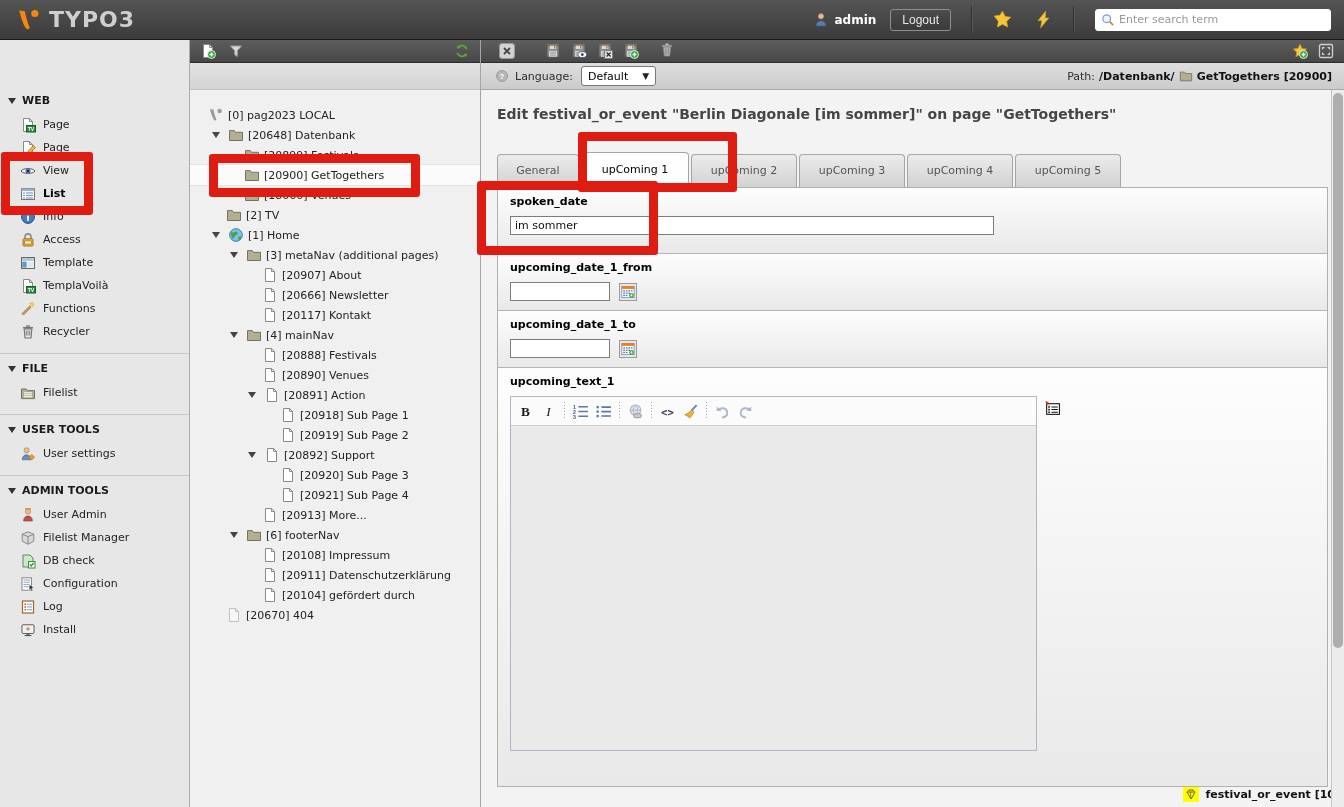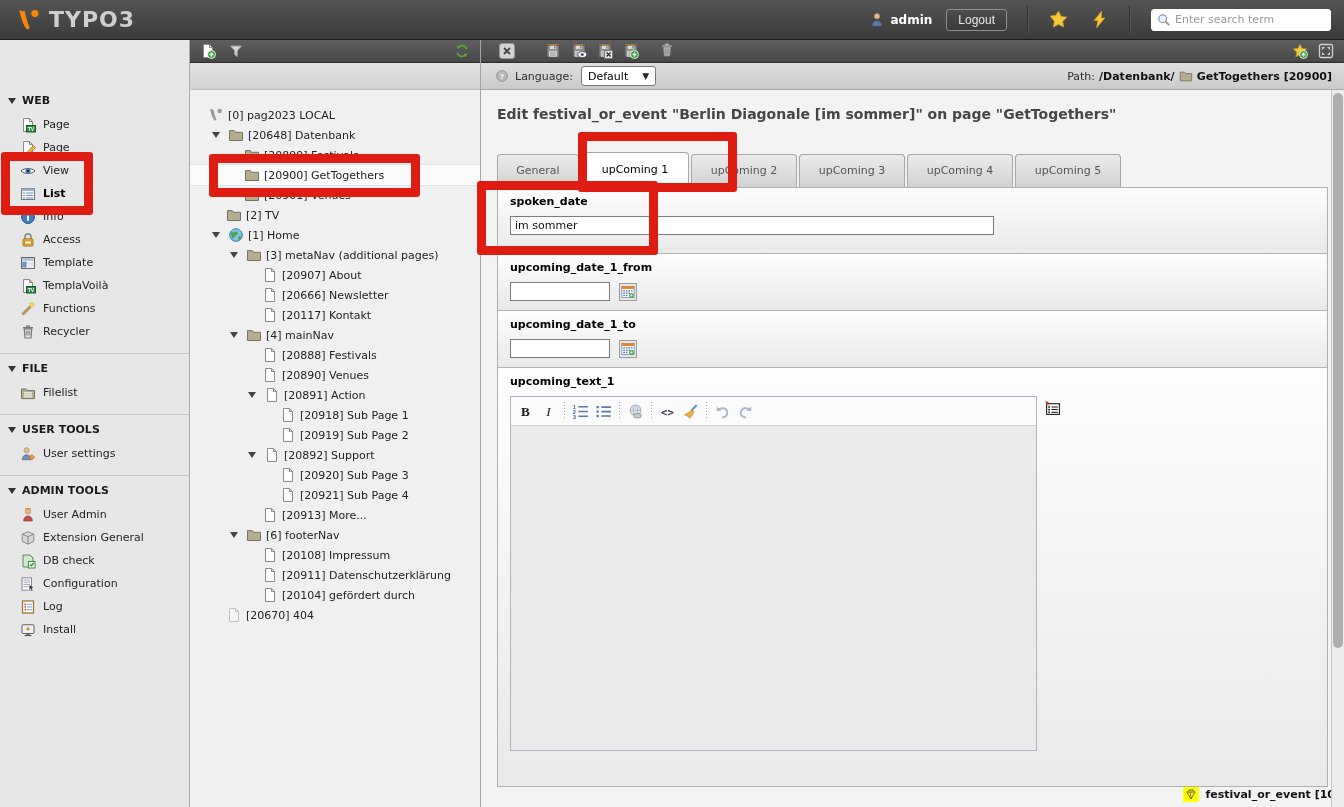--- a/index.html
+++ b/index.html
@@ -28,21 +28,21 @@
   .logout-btn {
     margin-left:14px; padding:3px 11px; font-size:12px; color:#e8e8e8;
     background: linear-gradient(180deg,#4c4c4c,#3a3a3a);
     border:1px solid #8f8f8f; border-radius:3px; cursor:pointer;
   }
   .tb-sep { width:2px; height:27px; margin:0 20px;
     background: linear-gradient(90deg,#1e1e1e,#6a6a6a); }
   .tb-ic { width:19px; height:19px; display:inline-block; cursor:pointer; }
   .tb-ic + .tb-ic { margin-left:22px; }
   .searchbox {
-    display:flex; align-items:center; gap:4px; width:180px; height:22px;
+    display:flex; align-items:center; gap:4px; width:236px; height:22px;
     background:#fff; border-radius:3px; border:1px solid #fff;
     padding:0 5px; margin-right:13px;
   }
   .searchbox input { border:0; outline:0; width:160px; font-size:11px;
     font-family:inherit; color:#333; background:transparent; }
   .searchbox input::placeholder { color:#999; }
 
   
   .modulemenu {
     position:absolute; left:0; top:40px; width:190px; bottom:0;
@@ -323,21 +323,21 @@
               <circle cx="8" cy="4.6" r="2.6" fill="#e8bd8d" stroke="#a8805a" stroke-width=".6"></circle>
               <path d="M3.6 14c0-3.5 2.2-5 4.4-5s4.4 1.5 4.4 5z" fill="#c05050" stroke="#8a3030" stroke-width=".6"></path>
             </svg></span>
           <span class="mm-label">User Admin</span>
         </div>
         <div class="mm-item">
           <span class="icon16"><svg viewBox="0 0 16 16" width="100%" height="100%">
               <path d="M8 1.8l5.8 2.4v7L8 14.2 2.2 11.2v-7z" fill="#d8d8d8" stroke="#8a8a8a"></path>
               <path d="M2.2 4.2L8 6.6l5.8-2.4M8 6.6v7.6" fill="none" stroke="#8a8a8a"></path>
             </svg></span>
-          <span class="mm-label">Extension General</span>
+          <span class="mm-label">Filelist Manager</span>
         </div>
         <div class="mm-item">
           <span class="icon16"><svg viewBox="0 0 16 16" width="100%" height="100%">
               <path d="M3 2h7l3 3v9H3z" fill="#cfe6cc" stroke="#5a8a54"></path>
               <rect x="8.5" y="8.5" width="6.5" height="6.5" fill="#fff" stroke="#3a8a3a"></rect>
               <path d="M10 11.5l1.3 1.5 2.4-3" fill="none" stroke="#2a9a2a" stroke-width="1.4"></path>
             </svg></span>
           <span class="mm-label">DB check</span>
         </div>
         <div class="mm-item">
@@ -429,21 +429,21 @@
         <div class="tree-row selected" style="padding-left: 54px;">
           <span class="icon16"><svg viewBox="0 0 16 16" width="100%" height="100%">
               <path d="M1.5 3.6h4.8l1.2 1.7h7v8.2H1.5z" fill="#b3ae92" stroke="#77725e"></path>
             </svg></span>
           <span>[20900] GetTogethers</span>
         </div>
         <div class="tree-row" style="padding-left: 54px;">
           <span class="icon16"><svg viewBox="0 0 16 16" width="100%" height="100%">
               <path d="M1.5 3.6h4.8l1.2 1.7h7v8.2H1.5z" fill="#b3ae92" stroke="#77725e"></path>
             </svg></span>
-          <span>[20901] Venues</span>
+          <span>[18060] Venues</span>
         </div>
         <div class="tree-row" style="padding-left: 36px;">
           <span class="icon16"><svg viewBox="0 0 16 16" width="100%" height="100%">
               <path d="M1.5 3.6h4.8l1.2 1.7h7v8.2H1.5z" fill="#b3ae92" stroke="#77725e"></path>
             </svg></span>
           <span>[2] TV</span>
         </div>
         <div class="tree-row" style="padding-left: 36px;">
           <span class="tree-arrow">
             <span class="tri"></span>

